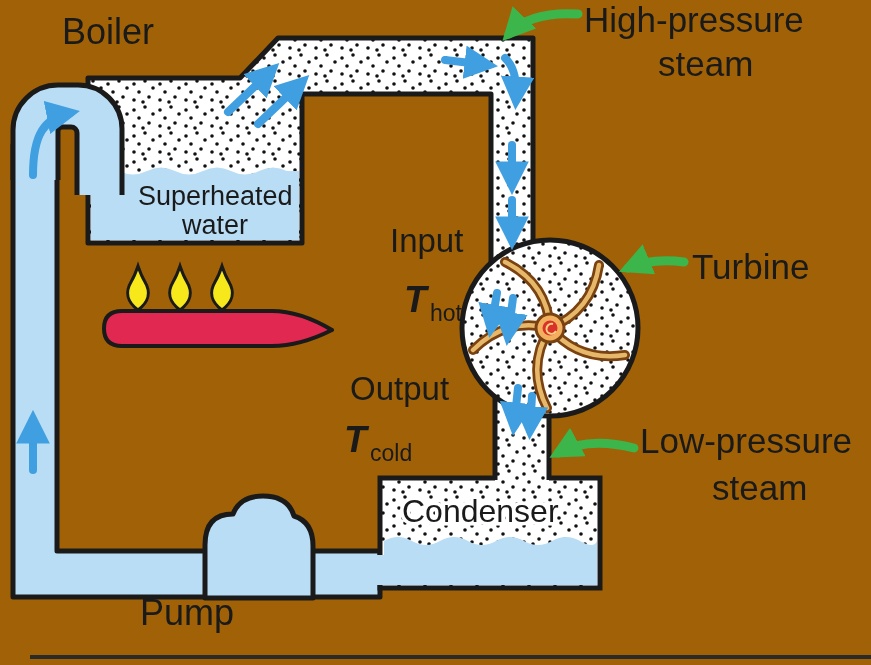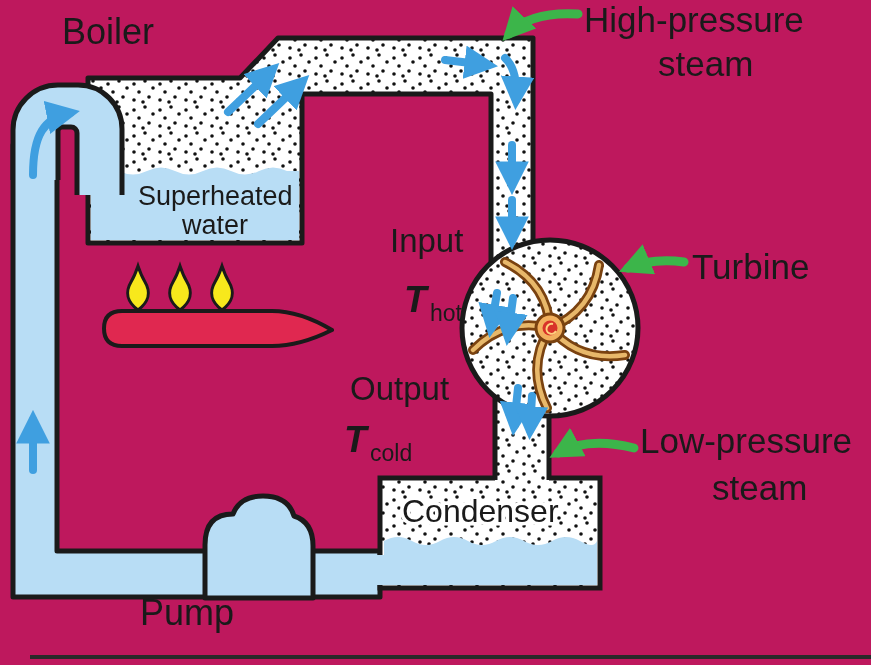--- a/index.html
+++ b/index.html
@@ -1,16 +1,16 @@
 <!DOCTYPE html>
 <html><head>
 <meta charset="utf-8">
 <style>
   html,body{margin:0;padding:0;background:#ffffff;}
-  .canvas{position:relative;width:871px;height:665px;background:#be185d;overflow:hidden;}
+  .canvas{position:relative;width:871px;height:665px;background:#a16207;overflow:hidden;}
   svg{display:block;}
   text{font-family:"Liberation Sans","DejaVu Sans",sans-serif;fill:#1a1a1a;}
   .halo{stroke:#ffffff;stroke-width:7px;paint-order:stroke;}
 </style>
 </head>
 <body>
 
 <div class="canvas">
 <svg width="871" height="665" viewBox="0 0 871 665">
   <defs>

